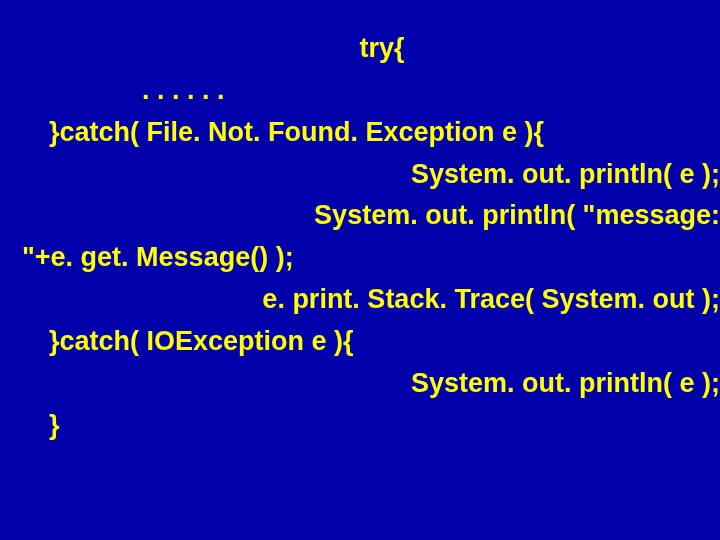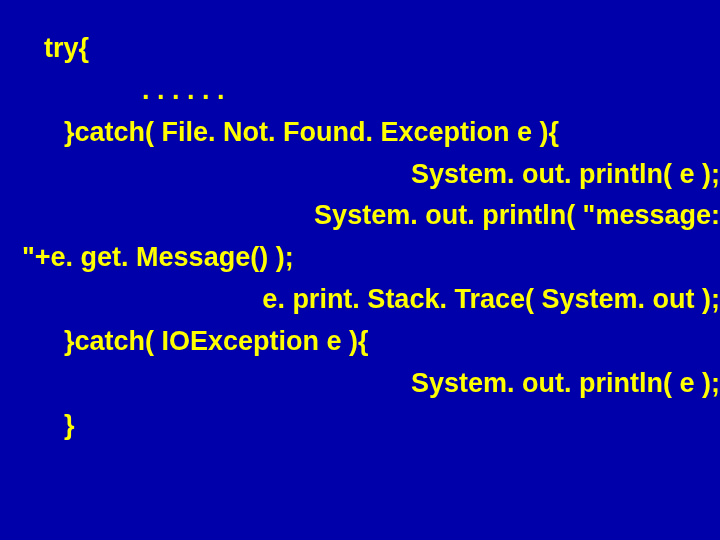--- a/index.html
+++ b/index.html
@@ -15,22 +15,22 @@
       font-weight: bold;
       font-size: 27px;
       color: #FFFF00;
       padding: 28px 0 0 0;
       overflow: hidden;
       line-height: 1.55;
     }
     .line {
       white-space: pre;
     }
-    .indent0 { padding-left: 44px; }
-    .indent1 { padding-left: 64px; }
+    .indent0 { padding-left: 44px; text-align: center; }
+    .indent1 { padding-left: 49px; }
     .indent2 { padding-left: 142px; text-align: right; }
     .indent3 { padding-left: 142px; }
     .wrap-start { padding-left: 22px; }
   </style>
 </head>
 <body>
 
 <div class="line indent0">try{</div>
 <div class="line indent3">. . . . . .</div>
 <div class="line indent1">}catch( File. Not. Found. Exception e ){</div>

